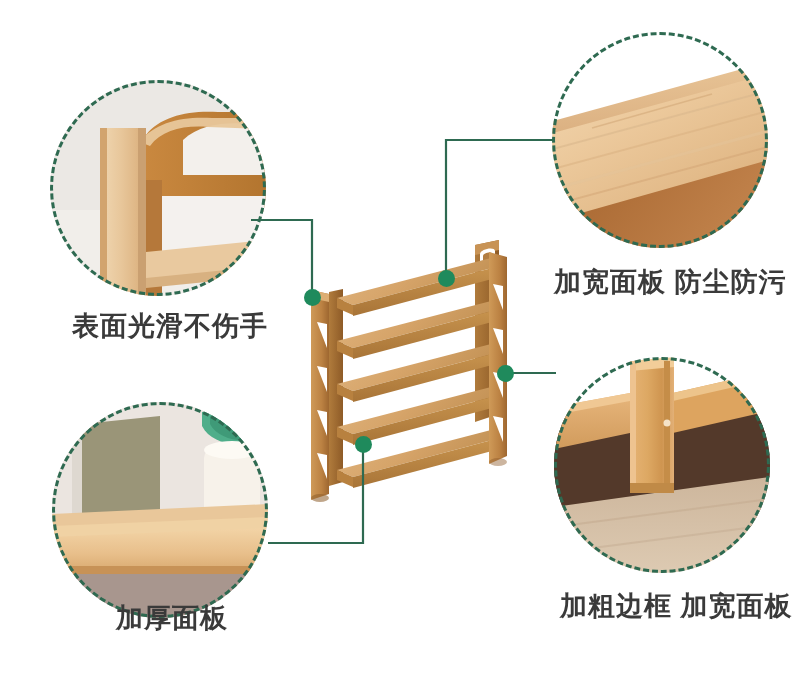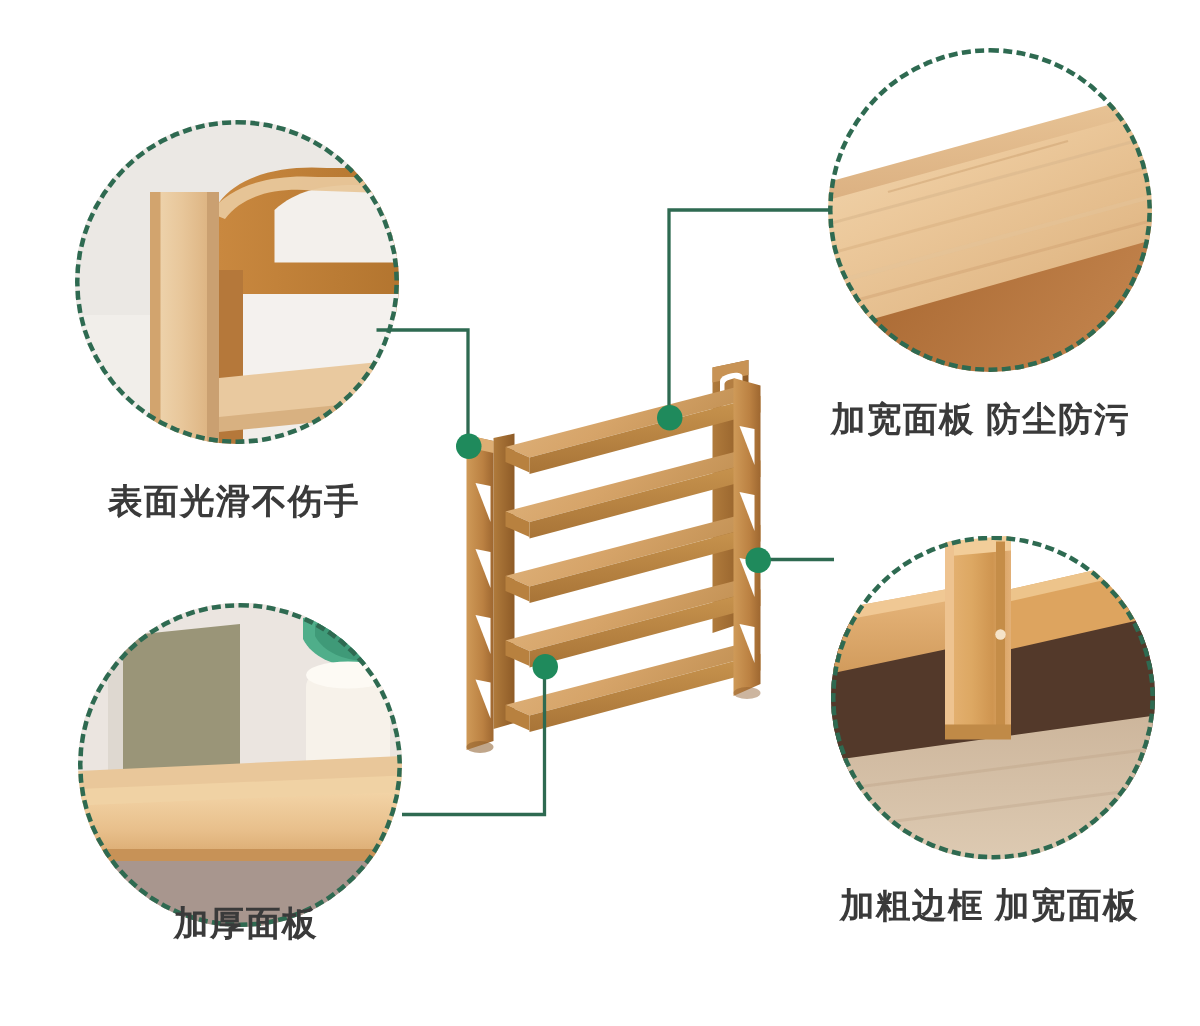--- a/index.html
+++ b/index.html
@@ -33,21 +33,21 @@
     position: absolute;
     border-radius: 50%;
     border: 3px dashed #2e6a51;
     box-sizing: border-box;
     pointer-events: none;
   }
   .caption {
     position: absolute;
     white-space: nowrap;
     font-weight: bold;
-    font-size: 23px;
+    font-size: 27px;
     letter-spacing: 1px;
     color: #3a3a3a;
     font-family: "Liberation Sans", "DejaVu Sans", sans-serif;
   }
 
   
   .connector {
     position: absolute;
     left: 0;
     top: 0;
@@ -104,21 +104,21 @@
 
         <rect x="96" y="100" width="16" height="116" fill="#b5783a"></rect>
 
         <rect x="112" y="116" width="104" height="62" fill="#f4f1ee"></rect>
 
         <path d="M96 172 L216 160 L216 190 L96 202 Z" fill="#e9c99f"></path>
         <path d="M96 198 L216 186 L216 196 L96 208 Z" fill="#d8b181"></path>
       </svg>
     </div>
     <div class="circle-ring" style="left:50px; top:80px; width:216px; height:216px;"></div>
-    <div class="caption" style="left:72px; top:319px;">表面光滑不伤手</div>
+    <div class="caption" style="left:72px; top:308px;">表面光滑不伤手</div>
   </div>
 
   <div class="callout">
     <div class="circle-wrap" style="left:552px; top:32px; width:216px; height:216px;">
       <svg viewBox="0 0 216 216" width="216" height="216">
         <defs>
           <linearGradient id="wpTop" x1="0" y1="0" x2="0" y2="1">
             <stop offset="0%" stop-color="#e8c496"></stop>
             <stop offset="100%" stop-color="#dbb081"></stop>
           </linearGradient>

